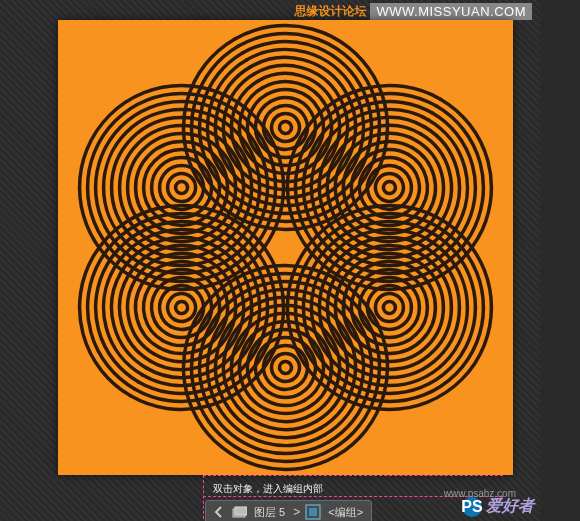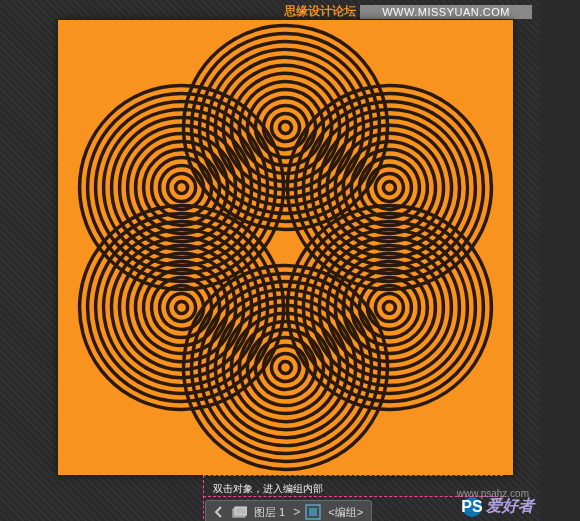--- a/index.html
+++ b/index.html
@@ -34,22 +34,22 @@
     gap: 4px;
   }
   .wm-cn {
     color: #f7931e;
     font-weight: bold;
     font-size: 12px;
   }
   .wm-pill {
     background: #888;
     color: #fff;
-    font-size: 11px;
-    padding: 1px 22px;
+    font-size: 13px;
+    padding: 1px 6px;
     border-radius: 0;
     letter-spacing: 0.5px;
   }
   .canvas-wrap {
     position: absolute;
     top: 20px;
     left: 58px;
     width: 455px;
     height: 455px;
     background: #f7931e;
@@ -122,21 +122,21 @@
   .ps-text {
     font-size: 16px;
     font-weight: bold;
     color: #b0a0e0;
     font-style: italic;
     font-family: "KaiTi", serif;
     text-align: center;
   }
   .ps-url {
     position: absolute;
-    right: 11px;
+    right: 24px;
     bottom: 22px;
     font-size: 10px;
     color: #999;
   }
   .sel-border {
     position: absolute;
     pointer-events: none;
   }
   .sel-left {
     left: 203px; top: 475px; width: 0; height: 44px;
@@ -338,21 +338,21 @@
           <svg width="14" height="14" viewBox="0 0 14 14">
               <path d="M9 2 L4 7 L9 12" fill="none" stroke="#ccc" stroke-width="2"></path>
             </svg>
         </span>
         <span class="icon-box">
           <svg width="16" height="16" viewBox="0 0 16 16">
             <rect x="2" y="5" width="12" height="8" fill="#888" stroke="#ccc"></rect>
             <rect x="4" y="3" width="12" height="8" fill="#bbb" stroke="#ddd"></rect>
           </svg>
         </span>
-        <span class="layer-label">图层 1</span>
+        <span class="layer-label">图层 5</span>
         <span class="chev">&gt;</span>
         <span class="icon-box">
           <svg width="16" height="16" viewBox="0 0 16 16">
             <rect x="1" y="1" width="14" height="14" fill="none" stroke="#6cf" stroke-width="1"></rect>
             <rect x="4" y="4" width="8" height="8" fill="#48a"></rect>
           </svg>
         </span>
         <span class="layer-label">&lt;编组&gt;</span>
       </div>
     </div>

